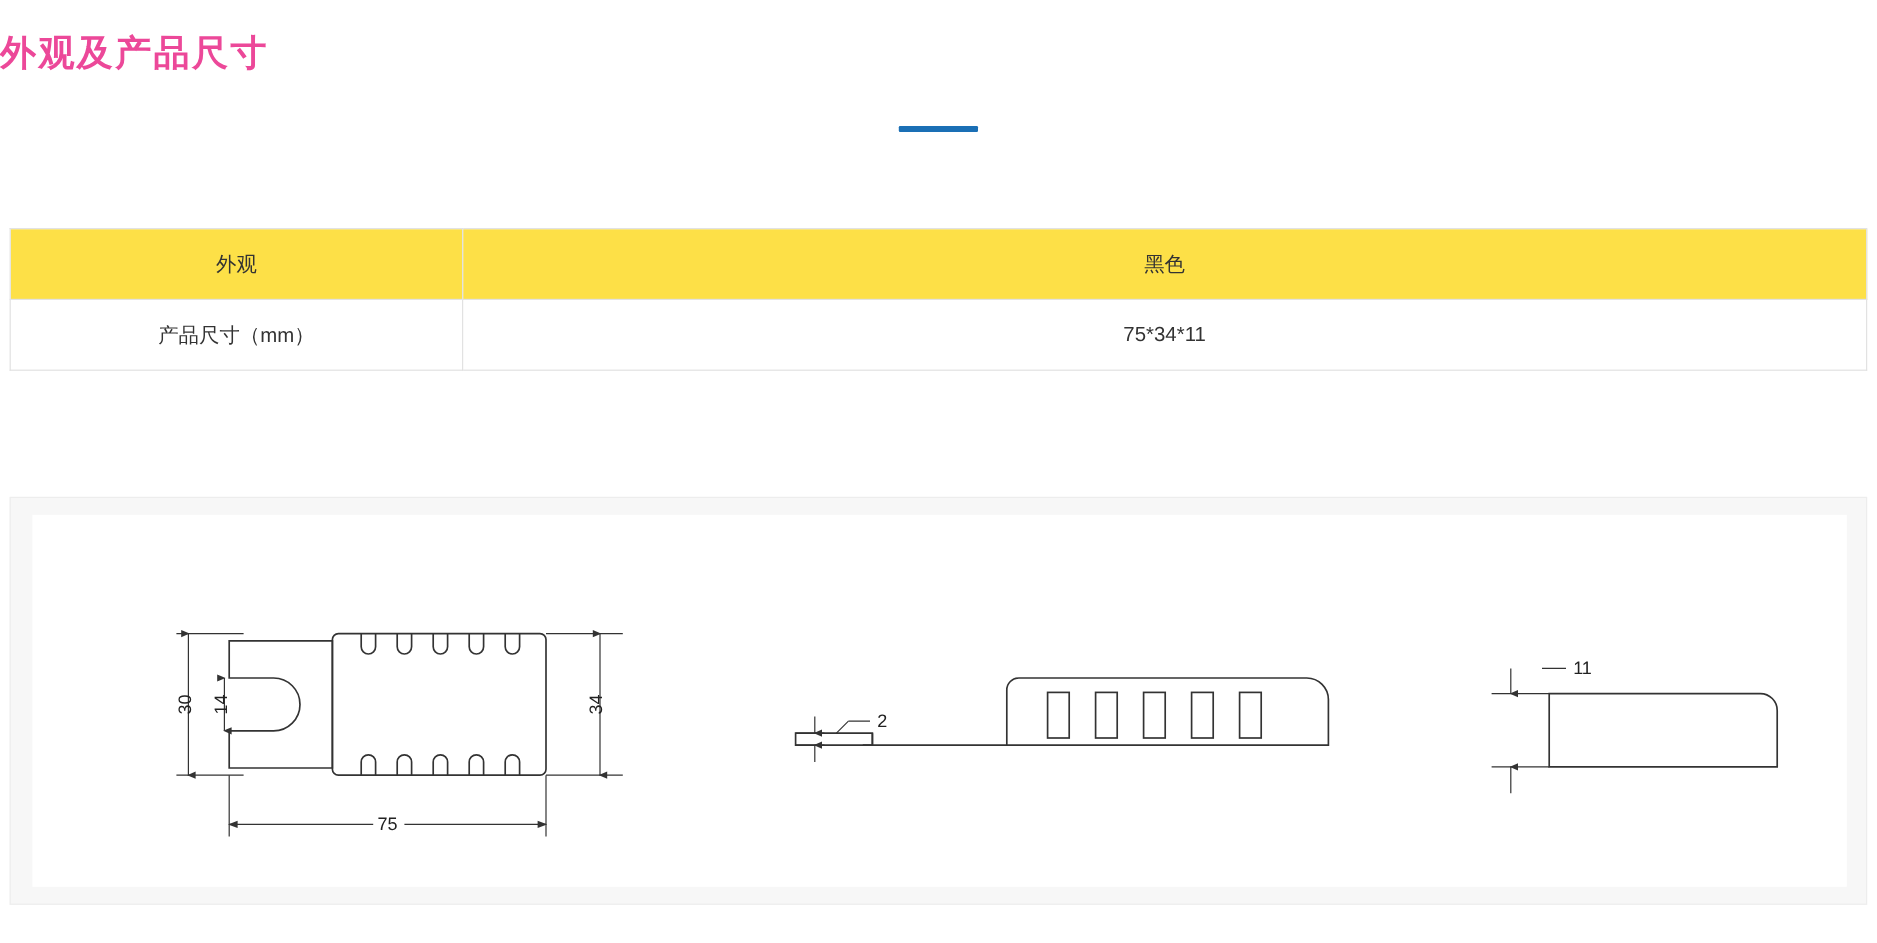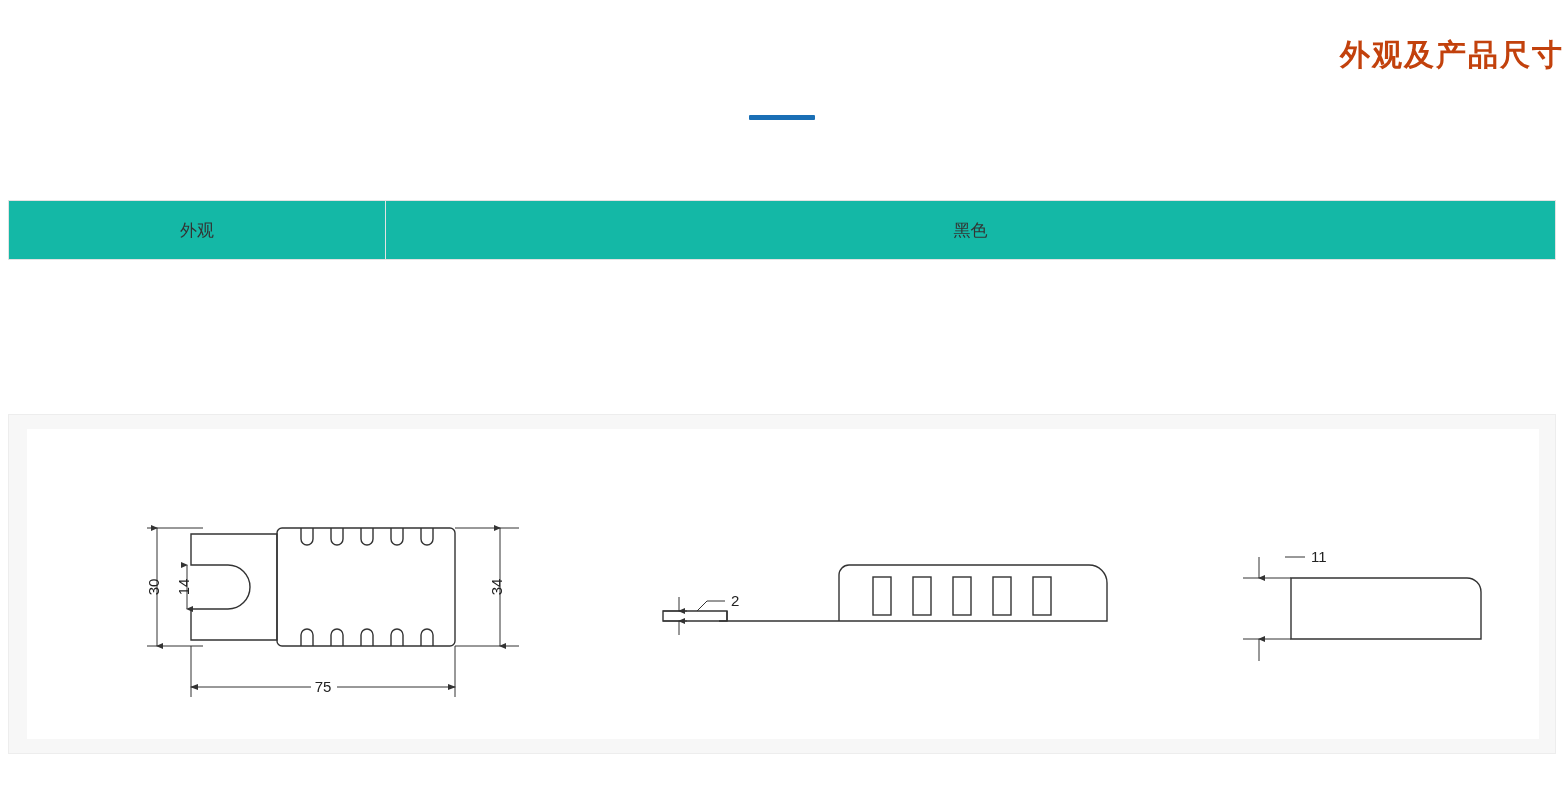--- a/index.html
+++ b/index.html
@@ -11,27 +11,27 @@
     width: 1564px;
     height: 786px;
     font-family: "Liberation Sans", sans-serif;
     color: #222;
     position: relative;
     overflow: hidden;
   }
 
   
   .page-title {
-    text-align: right;
-    color: #c2410c;
+    text-align: left;
+    color: #ec4899;
     font-size: 30px;
     font-weight: bold;
     letter-spacing: 2px;
     margin: 0;
-    padding-top: 40px;
+    padding-top: 30px;
     line-height: 1;
   }
   .title-underline {
     width: 66px;
     height: 5px;
     background: #1a6fb5;
     margin: 45px auto 0 auto;
     border-radius: 1px;
   }
 
@@ -45,21 +45,21 @@
   }
   .spec-table td {
     border: 1px solid #e2e2e2;
     height: 58px;
     text-align: center;
     font-size: 17px;
     color: #333;
     padding: 0;
   }
   .spec-table tr.head td {
-    background: #14b8a6;
+    background: #fde047;
     height: 58px;
     font-family: Liberation Mono, monospace;
   }
   .spec-table td.label-col {
     width: 376px;
   }
 
   
   .drawing-panel {
     position: absolute;
@@ -95,20 +95,24 @@
   <h1 class="page-title">外观及产品尺寸</h1>
   <div class="title-underline"></div>
 </div>
 
 <table class="spec-table">
   <tbody>
     <tr class="head">
       <td class="label-col">外观</td>
       <td>黑色</td>
     </tr>
+    <tr>
+      <td class="label-col">产品尺寸（mm）</td>
+      <td>75*34*11</td>
+    </tr>
   </tbody>
 </table>
 
 <div class="drawing-panel">
   <div class="drawing-inner">
     <svg class="drawing-svg" width="1512" height="310" viewBox="0 0 1512 310">
       <defs>
         <marker id="arrowDown" markerWidth="8" markerHeight="8" refX="4" refY="7" orient="auto">
           <path d="M4,8 L1,1 L7,1 Z" fill="#333"></path>
         </marker>

